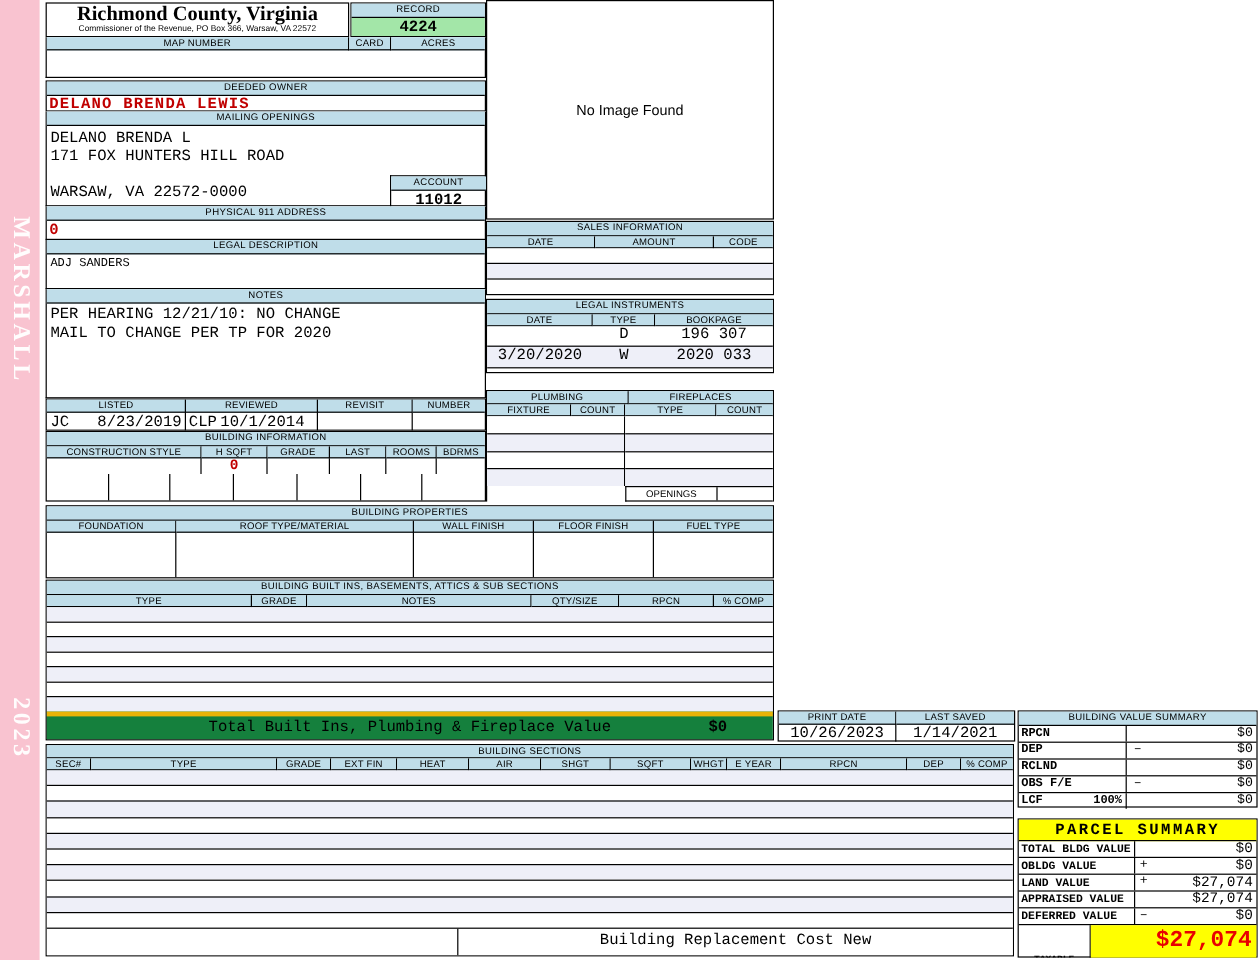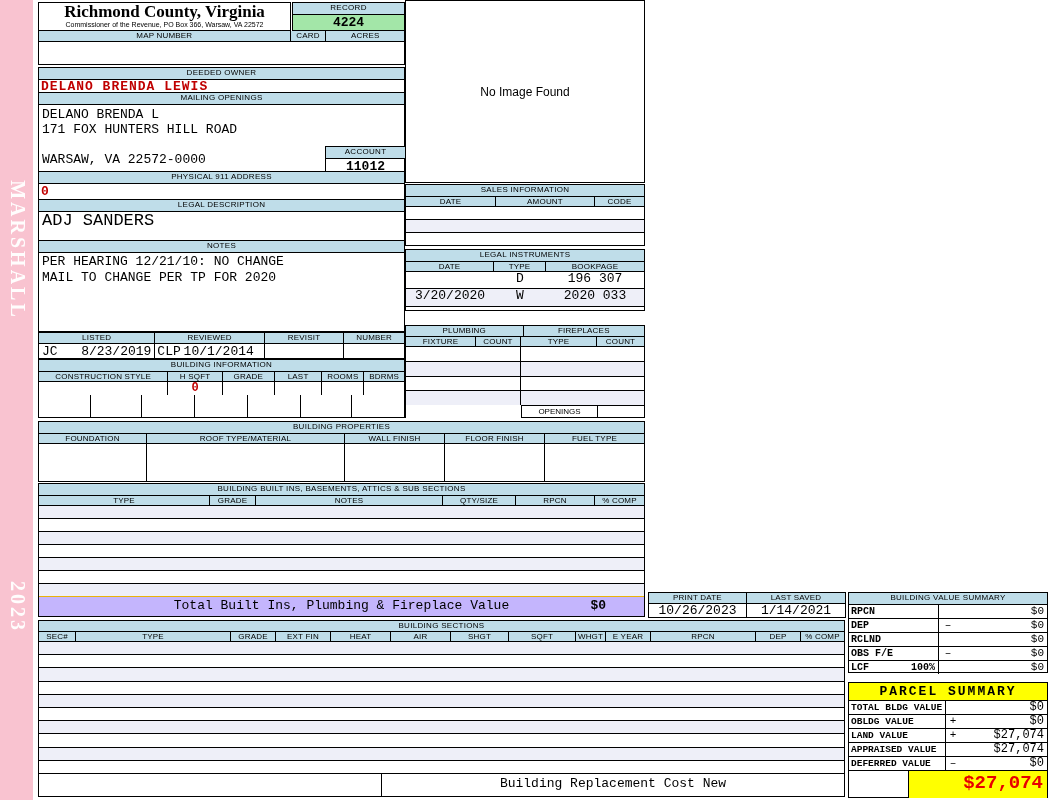--- a/index.html
+++ b/index.html
@@ -87,21 +87,21 @@
   </div>
 </div>
 
 <div class="abs sec" style="left:38px;top:172px;width:367px;height:28px;border-top:none">
   <div class="bar">PHYSICAL 911 ADDRESS</div>
   <div class="mono b red" style="flex:1;font-size:13px;line-height:15px;padding-left:2px">0</div>
 </div>
 
 <div class="abs sec" style="left:38px;top:200px;width:367px;height:41px;border-top:none">
   <div class="bar">LEGAL DESCRIPTION</div>
-  <div class="mono" style="flex:1;font-size:17px;line-height:15px;padding:1px 0 14px 3px">ADJ SANDERS</div>
+  <div class="mono" style="flex:1;font-size:10px;line-height:15px;padding:1px 0 14px 3px">ADJ SANDERS</div>
 </div>
 
 <div class="abs sec" style="left:38px;top:241px;width:367px;height:91px;border-top:none">
   <div class="bar">NOTES</div>
   <div style="flex:1">
     <div class="mono" style="font-size:13px;line-height:16px;padding:1px 0 0 3px">PER HEARING 12/21/10: NO CHANGE</div>
     <div class="mono" style="font-size:13px;line-height:16px;padding-left:3px">MAIL TO CHANGE PER TP FOR 2020</div>
   </div>
 </div>
 
@@ -253,21 +253,21 @@
     <div class="hc" style="width:79px">RPCN</div>
     <div class="hc" style="width:49px">% COMP</div>
   </div>
   <div class="r l" style="border-top:none"></div>
   <div class="r w"></div>
   <div class="r l"></div>
   <div class="r w"></div>
   <div class="r l"></div>
   <div class="r w"></div>
   <div class="r l"></div>
-  <div style="height:19px;flex:0 0 auto;border-top:1px solid #eab308;position:relative;background:#c4b5fd">
+  <div style="height:19px;flex:0 0 auto;border-top:4px solid #eab308;position:relative;background:#15803d">
     <div class="mono cen" style="font-size:13px;line-height:18px">Total Built Ins, Plumbing &amp; Fireplace Value</div>
     <div class="mono b abs" style="right:38px;top:0;font-size:13px;line-height:18px">$0</div>
   </div>
 </div>
 
 <div class="abs sec" style="left:648px;top:592px;width:198px;height:26px">
   <div class="hrow" style="height:11px">
     <div class="hc" style="width:98px">PRINT DATE</div>
     <div class="hc" style="width:98px">LAST SAVED</div>
   </div>

